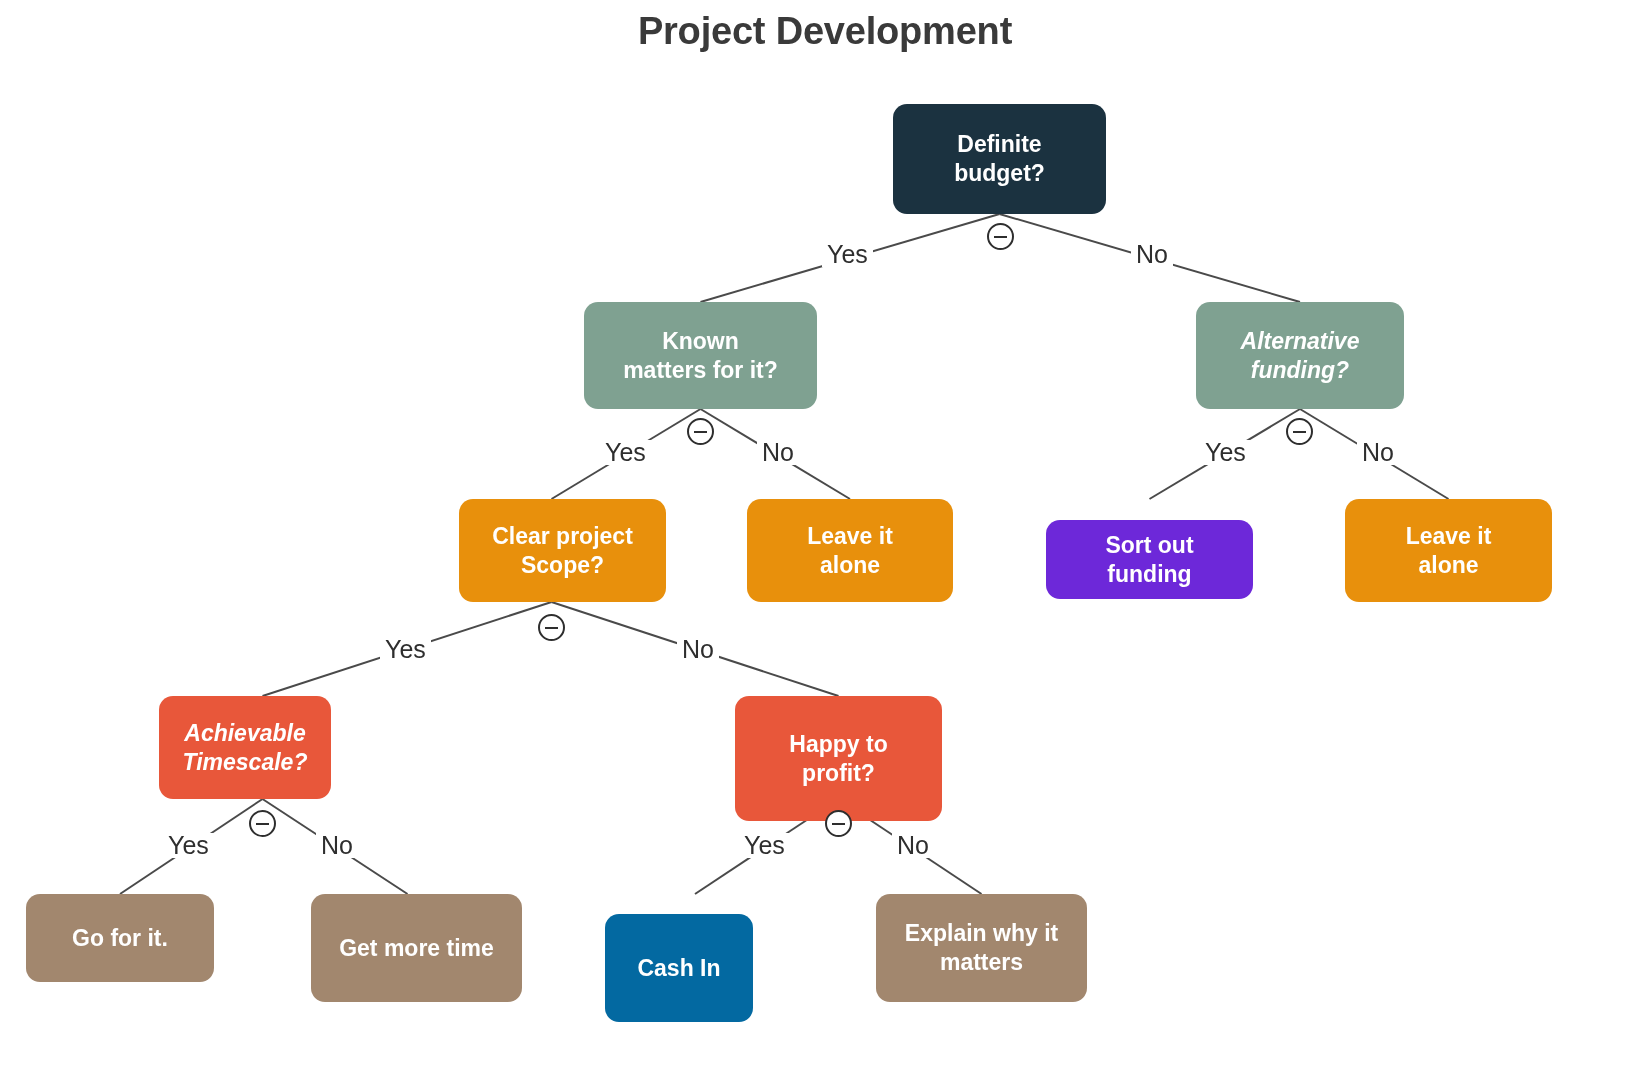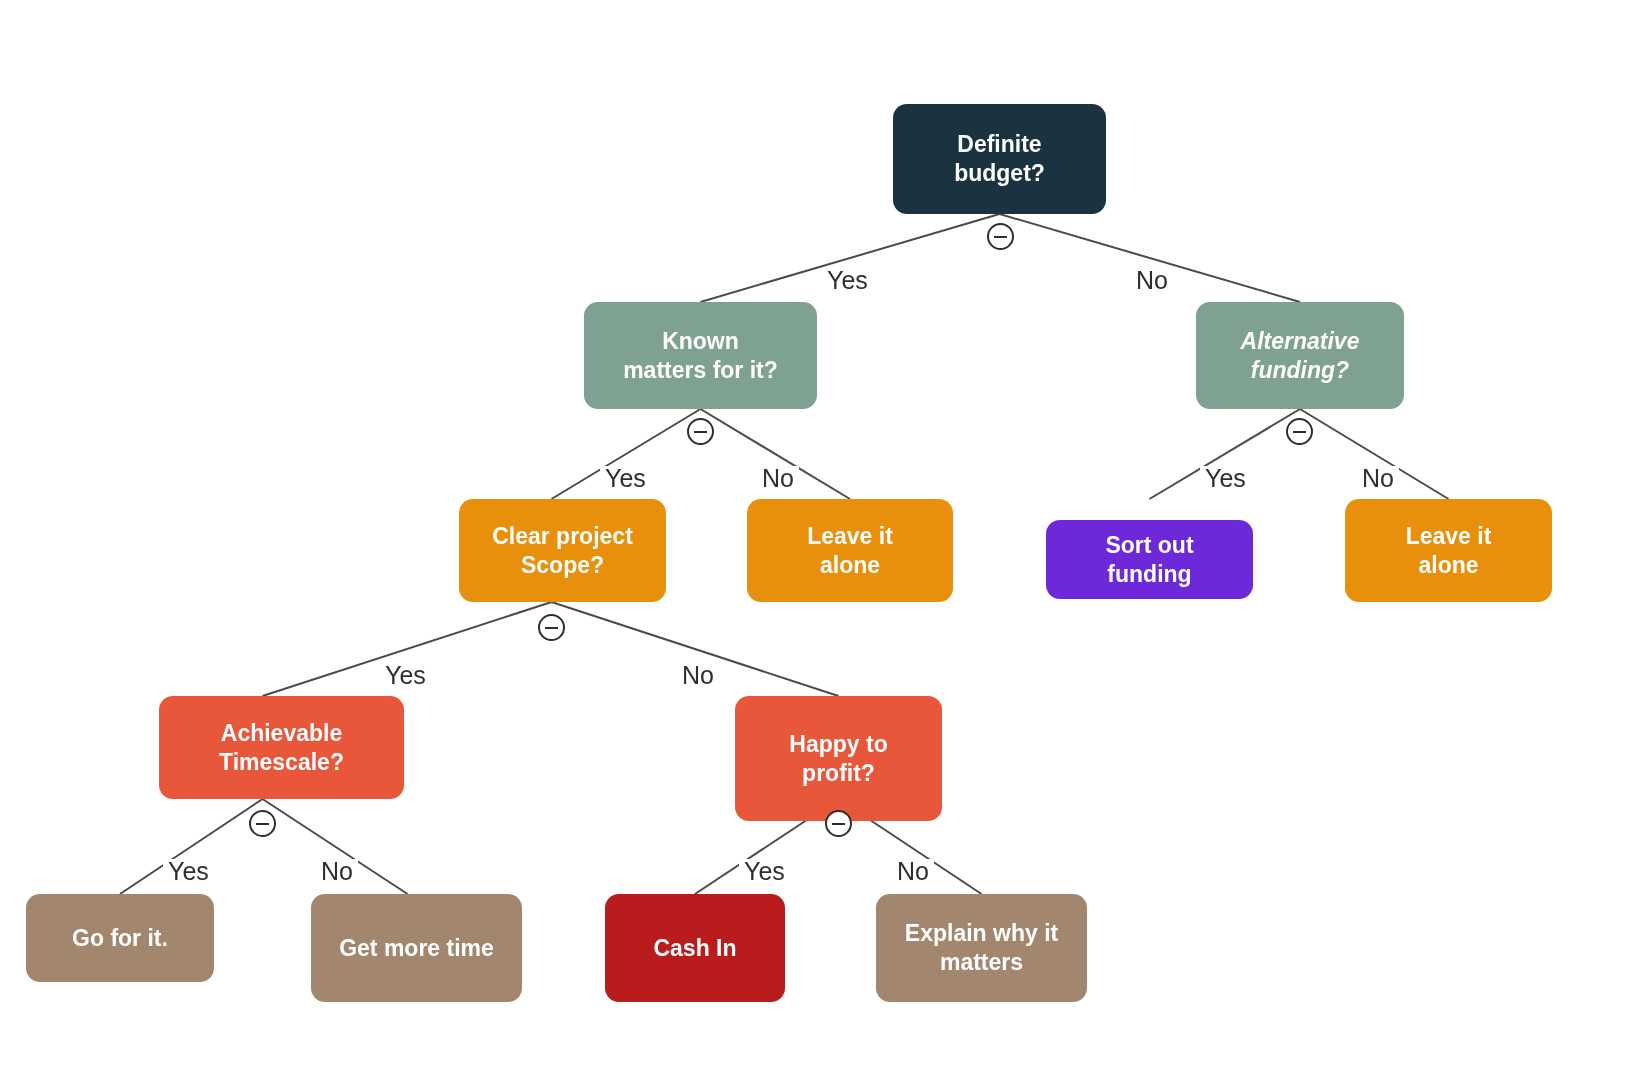--- a/index.html
+++ b/index.html
@@ -56,21 +56,20 @@
     white-space: pre-line;
   }
   .edge-label {
     position: absolute;
     font-size: 25px;
     color: #2e2e2e;
     background: #ffffff;
     padding: 0 5px;
     line-height: 1;
     white-space: nowrap;
-    margin-top: 26px;
   }
   .collapse-icon {
     position: absolute;
     width: 27px;
     height: 27px;
     border: 2px solid #2e2e2e;
     border-radius: 50%;
     background: #ffffff;
     box-sizing: border-box;
     display: flex;
@@ -81,20 +80,21 @@
     width: 13px;
     height: 2px;
     background: #2e2e2e;
   }
 </style>
 </head>
 <body>
 
 <div id="stage">
 
+  <div id="title">Project Development</div>
 
   <svg id="edges" viewBox="0 0 1650 1071">
       <line x1="999.5" y1="214" x2="700.5" y2="302" class="edge-line" stroke="#4a4a4a"></line>
       <line x1="999.5" y1="214" x2="1300" y2="302" class="edge-line" stroke="#4a4a4a"></line>
       <line x1="700.5" y1="409" x2="551.5" y2="499" class="edge-line" stroke="#4a4a4a"></line>
       <line x1="700.5" y1="409" x2="850" y2="499" class="edge-line" stroke="#4a4a4a"></line>
       <line x1="1300" y1="409" x2="1149.5" y2="499" class="edge-line" stroke="#4a4a4a"></line>
       <line x1="1300" y1="409" x2="1448.5" y2="499" class="edge-line" stroke="#4a4a4a"></line>
       <line x1="551.5" y1="602" x2="262.5" y2="696" class="edge-line" stroke="#4a4a4a"></line>
       <line x1="551.5" y1="602" x2="838.5" y2="696" class="edge-line" stroke="#4a4a4a"></line>
@@ -112,27 +112,27 @@
       <div class="node" style="left: 1196px; top: 302px; width: 208px; height: 107px; background: rgb(127, 161, 145); font-style: italic;">Alternative
 funding?</div>
       <div class="node" style="left: 448px; top: 499px; width: 207px; height: 103px; background: rgb(232, 144, 12); margin-left: 11px;">Clear project
 Scope?</div>
       <div class="node" style="left: 747px; top: 499px; width: 206px; height: 103px; background: rgb(232, 144, 12);">Leave it
 alone</div>
       <div class="node" style="left: 1046px; top: 520px; width: 207px; height: 79px; background: #6d28d9;">Sort out
 funding</div>
       <div class="node" style="left: 1345px; top: 499px; width: 207px; height: 103px; background: rgb(232, 144, 12);">Leave it
 alone</div>
-      <div class="node" style="left: 159px; top: 696px; width: 245px; height: 103px; background: rgb(232, 87, 58);">Achievable
+      <div class="node" style="left: 159px; top: 696px; width: 172px; height: 103px; background: rgb(232, 87, 58); font-style: italic;">Achievable
 Timescale?</div>
       <div class="node" style="left: 735px; top: 696px; width: 207px; height: 125px; background: rgb(232, 87, 58);">Happy to
 profit?</div>
       <div class="node" style="left: 26px; top: 894px; width: 188px; height: 88px; background: rgb(162, 135, 110);">Go for it.</div>
       <div class="node" style="left: 311px; top: 894px; width: 211px; height: 108px; background: rgb(162, 135, 110);">Get more time</div>
-      <div class="node" style="left: 605px; top: 894px; width: 180px; height: 108px; background: #b91c1c;">Cash In</div>
+      <div class="node" style="left: 605px; top: 914px; width: 148px; height: 108px; background: #0369a1;">Cash In</div>
       <div class="node" style="left: 876px; top: 894px; width: 211px; height: 108px; background: rgb(162, 135, 110);">Explain why it
 matters</div>
     </div>
   <div id="labels-layer">
       <div class="edge-label" style="left: 822px; top: 242px;">Yes</div>
       <div class="edge-label" style="left: 1131px; top: 242px;">No</div>
       <div class="edge-label" style="left: 600px; top: 440px;">Yes</div>
       <div class="edge-label" style="left: 757px; top: 440px;">No</div>
       <div class="edge-label" style="left: 1200px; top: 440px;">Yes</div>
       <div class="edge-label" style="left: 1357px; top: 440px;">No</div>

